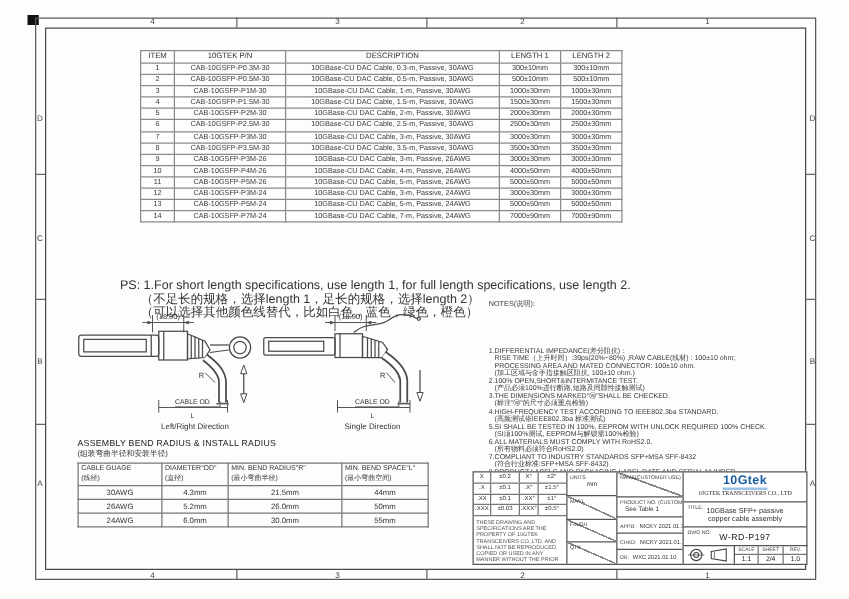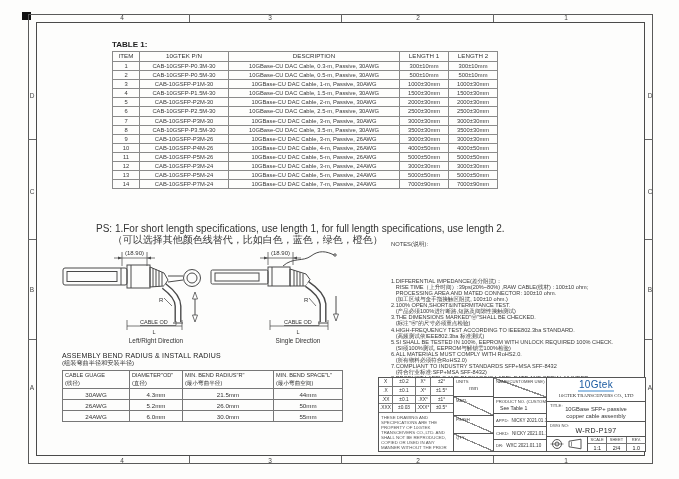--- a/index.html
+++ b/index.html
@@ -56,21 +56,21 @@
   .tbC{left:114px;width:53px}
   .cell-label{font-size:4.2px;color:#444;padding:1px 0 0 2px;white-space:nowrap}
   .slash{background:linear-gradient(to top right,transparent 48%,#888 48%,#888 52%,transparent 52%)}
   .units-val{text-align:center;font-size:5.2px;color:#333;margin-top:1px}
   .prod-val{font-size:5.2px;color:#333;padding-left:6px;margin-top:1px}
   .sig{display:flex;align-items:center;height:100%;padding-left:2px}
   .sig .cell-label{padding:0}
   .sig-val{font-size:4.6px;color:#333;margin-left:3px;white-space:nowrap}
   .tbD{position:absolute;left:167px;top:0;width:99px;height:73px;border-left:1px solid #555}
   .logo-row{height:23px;padding-top:2px;text-align:center}
-  .logo-text{font-size:10px;font-weight:normal;color:#1a5aa0;line-height:10px;letter-spacing:.3px}
+  .logo-text{font-size:10px;font-weight:bold;color:#1a5aa0;line-height:10px;letter-spacing:.3px}
   .logo-bar{width:36px;height:2px;background:#9cc3e6;margin:0 auto}
   .company{font-family:"Liberation Serif",serif;font-size:4.8px;color:#2a2a2a;margin-top:1px;white-space:nowrap}
   .title-row{height:20px;border-top:1px solid #555;position:relative}
   .title-row .cell-label{position:absolute;left:1px;top:0}
   .title-lines{padding-top:4px;text-align:center;font-size:5.8px;line-height:7px;color:#333}
   .dwg-row{height:15px;border-top:1px solid #555;position:relative}
   .dwg-row .cell-label{position:absolute;left:1px;top:0}
   .dwg-val{text-align:center;font-size:7px;color:#222;padding-top:5px;letter-spacing:.4px}
   .proj{position:absolute;left:0;top:58px;width:40px;height:15px;border-top:1px solid #555;display:flex;align-items:center;justify-content:center}
   .ssr{position:absolute;left:40px;top:58px;width:59px;height:15px;border-top:1px solid #555;border-left:1px solid #555;display:grid;grid-template-columns:1fr 1fr 1fr;grid-template-rows:6.5px 8.5px}
@@ -114,21 +114,20 @@
   <div class="tick-v" style="left:341px;top:456px"></div>
   <div class="tick-v" style="left:493px;top:456px"></div>
   <div class="tick-h" style="left:28px;top:139px"></div>
   <div class="tick-h" style="left:28px;top:239px"></div>
   <div class="tick-h" style="left:28px;top:339px"></div>
   <div class="tick-h" style="left:645px;top:139px"></div>
   <div class="tick-h" style="left:645px;top:239px"></div>
   <div class="tick-h" style="left:645px;top:339px"></div>
 
   <div class="t1">
-    <div class="t1-title">TABLE 1:</div>
     <table class="t1-table">
       <thead>
         <tr>
           <th class="cw-item">ITEM</th>
           <th class="cw-pn">10GTEK P/N</th>
           <th class="cw-desc">DESCRIPTION</th>
           <th class="cw-l1">LENGTH 1</th>
           <th class="cw-l2">LENGTH 2</th>
         </tr>
       </thead>
@@ -244,21 +243,21 @@
             <td>10GBase-CU DAC Cable, 7-m, Passive, 24AWG</td>
             <td>7000±90mm</td>
             <td>7000±90mm</td>
           </tr>
         </tbody>
     </table>
   </div>
 
   <div class="ps">
     
-  <div>PS: 1.For short length specifications, use length 1, for full length specifications, use length 2.</div><div>      （可以选择其他颜色线替代，比如白色，蓝色，绿色，橙色）</div></div>
+  <div>PS: 1.For short length specifications, use length 1, for full length specifications, use length 2.</div><div>      （不足长的规格，选择length 1，足长的规格，选择length 2）</div><div>      （可以选择其他颜色线替代，比如白色，蓝色，绿色，橙色）</div></div>
 
   <svg class="fig fig-left" width="205" height="102" viewBox="0 0 205 102">
     <g stroke="#4a4a4a" fill="none" stroke-width="1">
       <rect x="3" y="22" width="64" height="17" rx="2"></rect>
       <rect x="7" y="25.5" width="50" height="10"></rect>
       <line x1="61" y1="22" x2="61" y2="39"></line>
       <rect x="67" y="19" width="23" height="23"></rect>
       <line x1="71" y1="19" x2="71" y2="42"></line>
       <path d="M90,21 L104,27 L108,34 L104,40 L90,41 Z"></path>
       <line x1="93" y1="22" x2="93" y2="41"></line>

